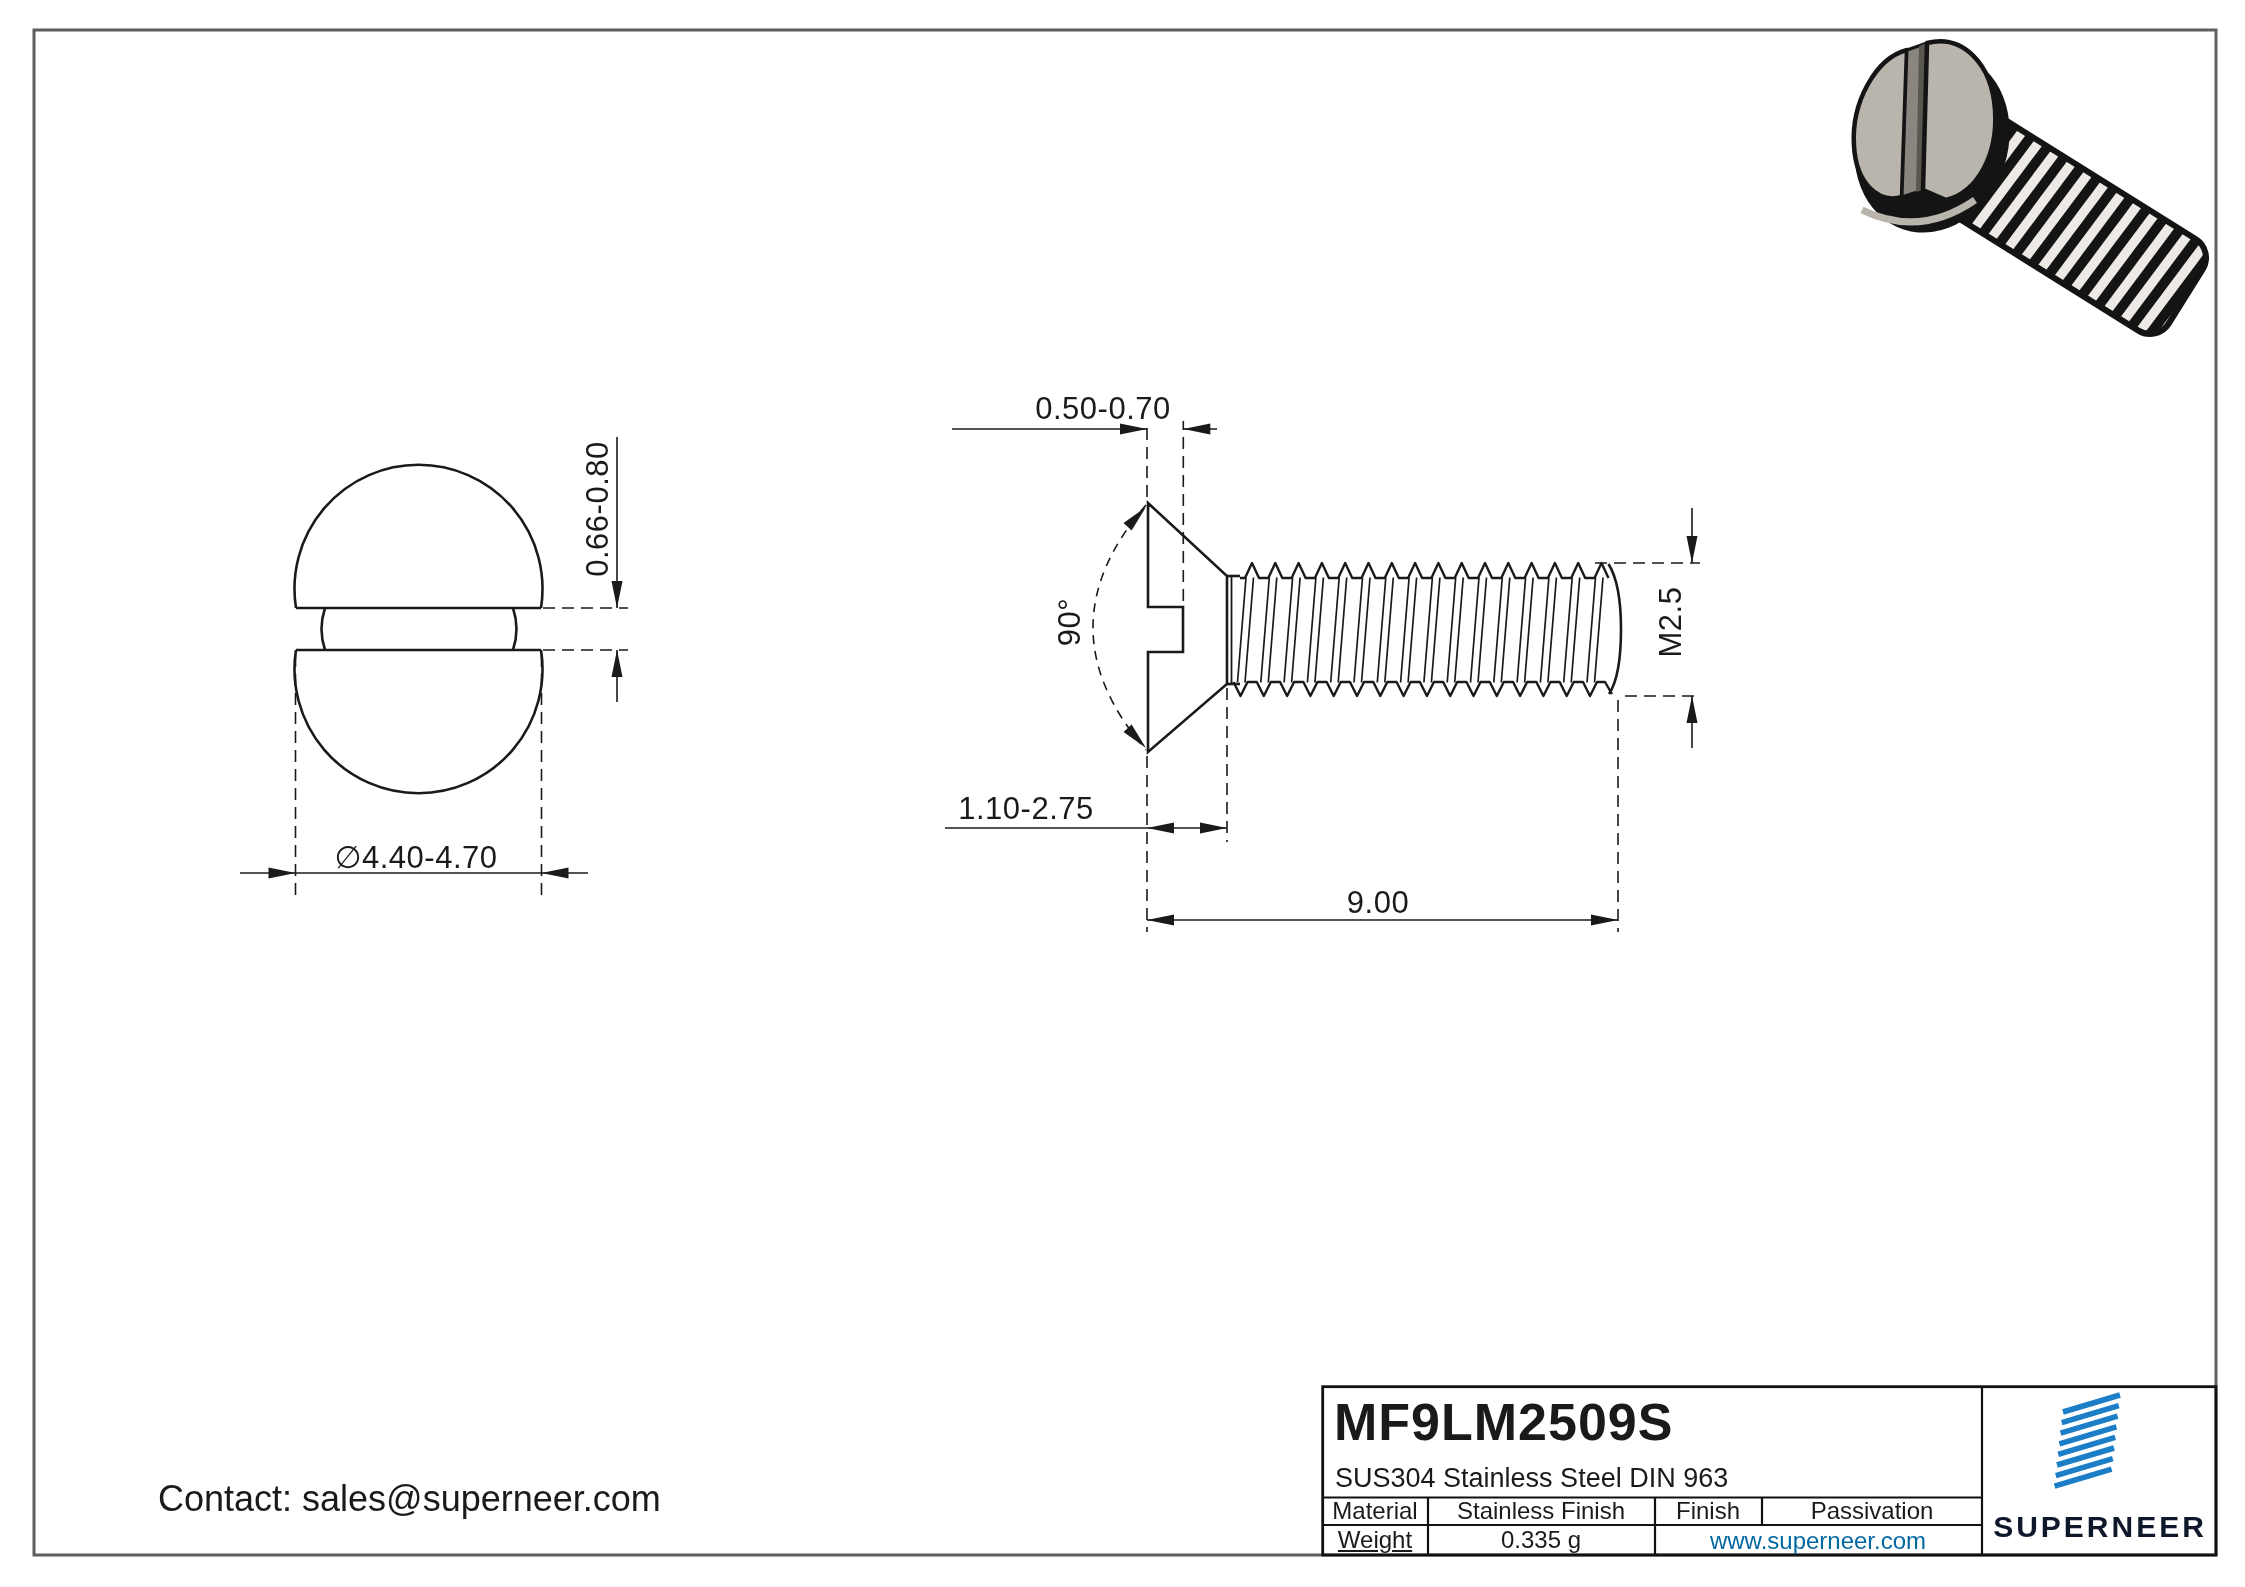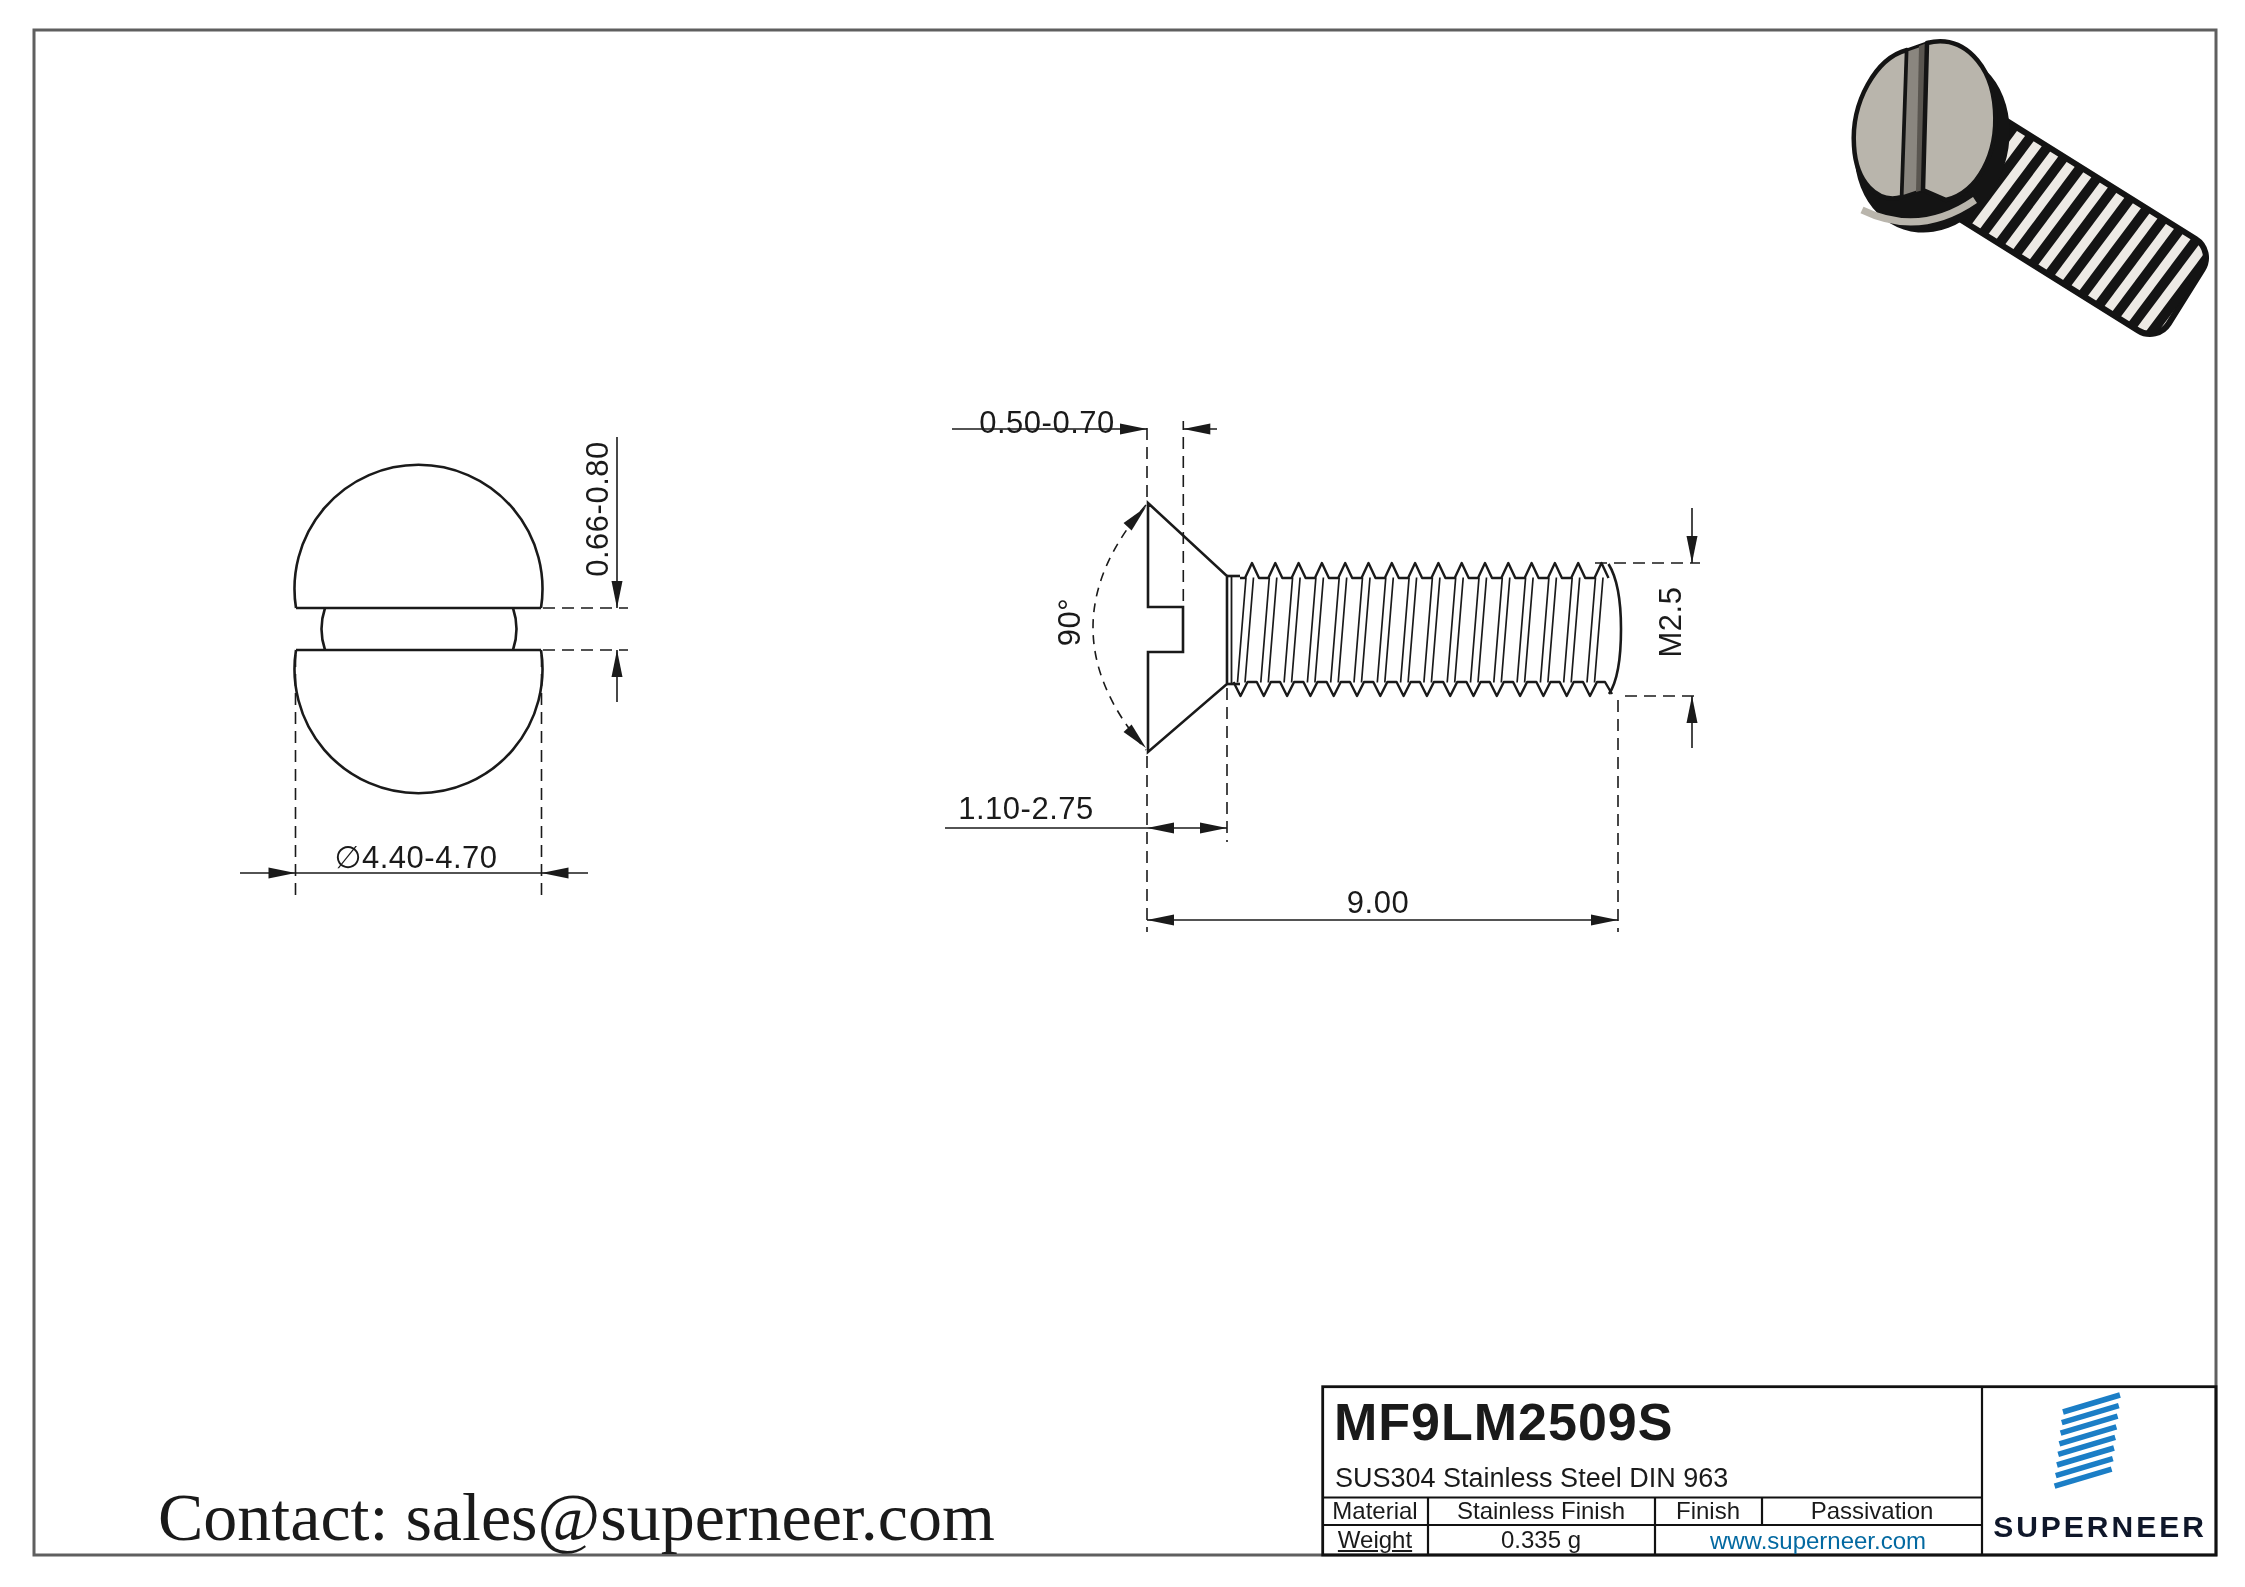--- a/index.html
+++ b/index.html
@@ -7,21 +7,21 @@
         font-family:"Liberation Sans", sans-serif;color:#1a1a1a;}
   .page svg{position:absolute;left:0;top:0;}
   .t{position:absolute;transform:translate(-50%,-50%);white-space:pre;color:#1a1a1a;}
   .dim{font-size:31px;letter-spacing:0.5px;}
   .rot{transform:translate(-50%,-50%) rotate(-90deg);}
   .pn{font-size:52px;font-weight:bold;letter-spacing:1px;transform:none;white-space:pre;}
   .desc{font-size:27px;transform:none;white-space:pre;}
   .cell{font-size:24px;}
   .link{color:#0369a1;}
   .brand{font-size:30px;font-weight:bold;letter-spacing:3px;color:#0f172a;}
-  .contact{font-size:68px;font-family:Liberation Serif, serif;transform:none;white-space:pre;}
+  .contact{font-size:36px;font-family:Liberation Sans, sans-serif;transform:none;white-space:pre;}
   .abs{position:absolute;}
 </style>
 </head>
 <body>
 
 <div class="page">
 
   <svg width="2245" height="1587" viewBox="0 0 2245 1587">
 
     <rect x="34" y="30" width="2182" height="1525" fill="none" stroke="#5f5f5f" stroke-width="3"></rect>
@@ -148,21 +148,21 @@
         <path d="M 2058.2,1454.4 L 2115.2,1437.4" stroke-linecap="butt"></path>
         <path d="M 2057,1465 L 2114,1448" stroke-linecap="butt"></path>
         <path d="M 2055.8,1475.6 L 2112.8,1458.6" stroke-linecap="butt"></path>
         <path d="M 2054.6,1486.2 L 2111.6,1469.2" stroke-linecap="butt"></path>
       </g>
   </svg>
 
   <div class="t dim rot" style="left:598px;top:509px;">0.66-0.80</div>
   <div class="t dim" style="left:416px;top:857px;">∅4.40-4.70</div>
 
-  <div class="t dim" style="left:1047px;top:409px;margin-top:14px;">0.50-0.70</div>
+  <div class="t dim" style="left:1103px;top:409px;">0.50-0.70</div>
   <div class="t dim rot" style="left:1070px;top:622px;">90°</div>
   <div class="t dim" style="left:1026px;top:809px;">1.10-2.75</div>
   <div class="t dim" style="left:1378px;top:903px;">9.00</div>
   <div class="t dim rot" style="left:1671px;top:622px;">M2.5</div>
 
   <div class="t pn abs" style="left:1334px;top:1392px;">MF9LM2509S</div>
   <div class="t desc abs" style="left:1335px;top:1463px;">SUS304 Stainless Steel DIN 963</div>
 
   <div class="t cell" style="left:1375px;top:1511px;">Material</div>
   <div class="t cell" style="left:1541px;top:1511px;">Stainless Finish</div>

